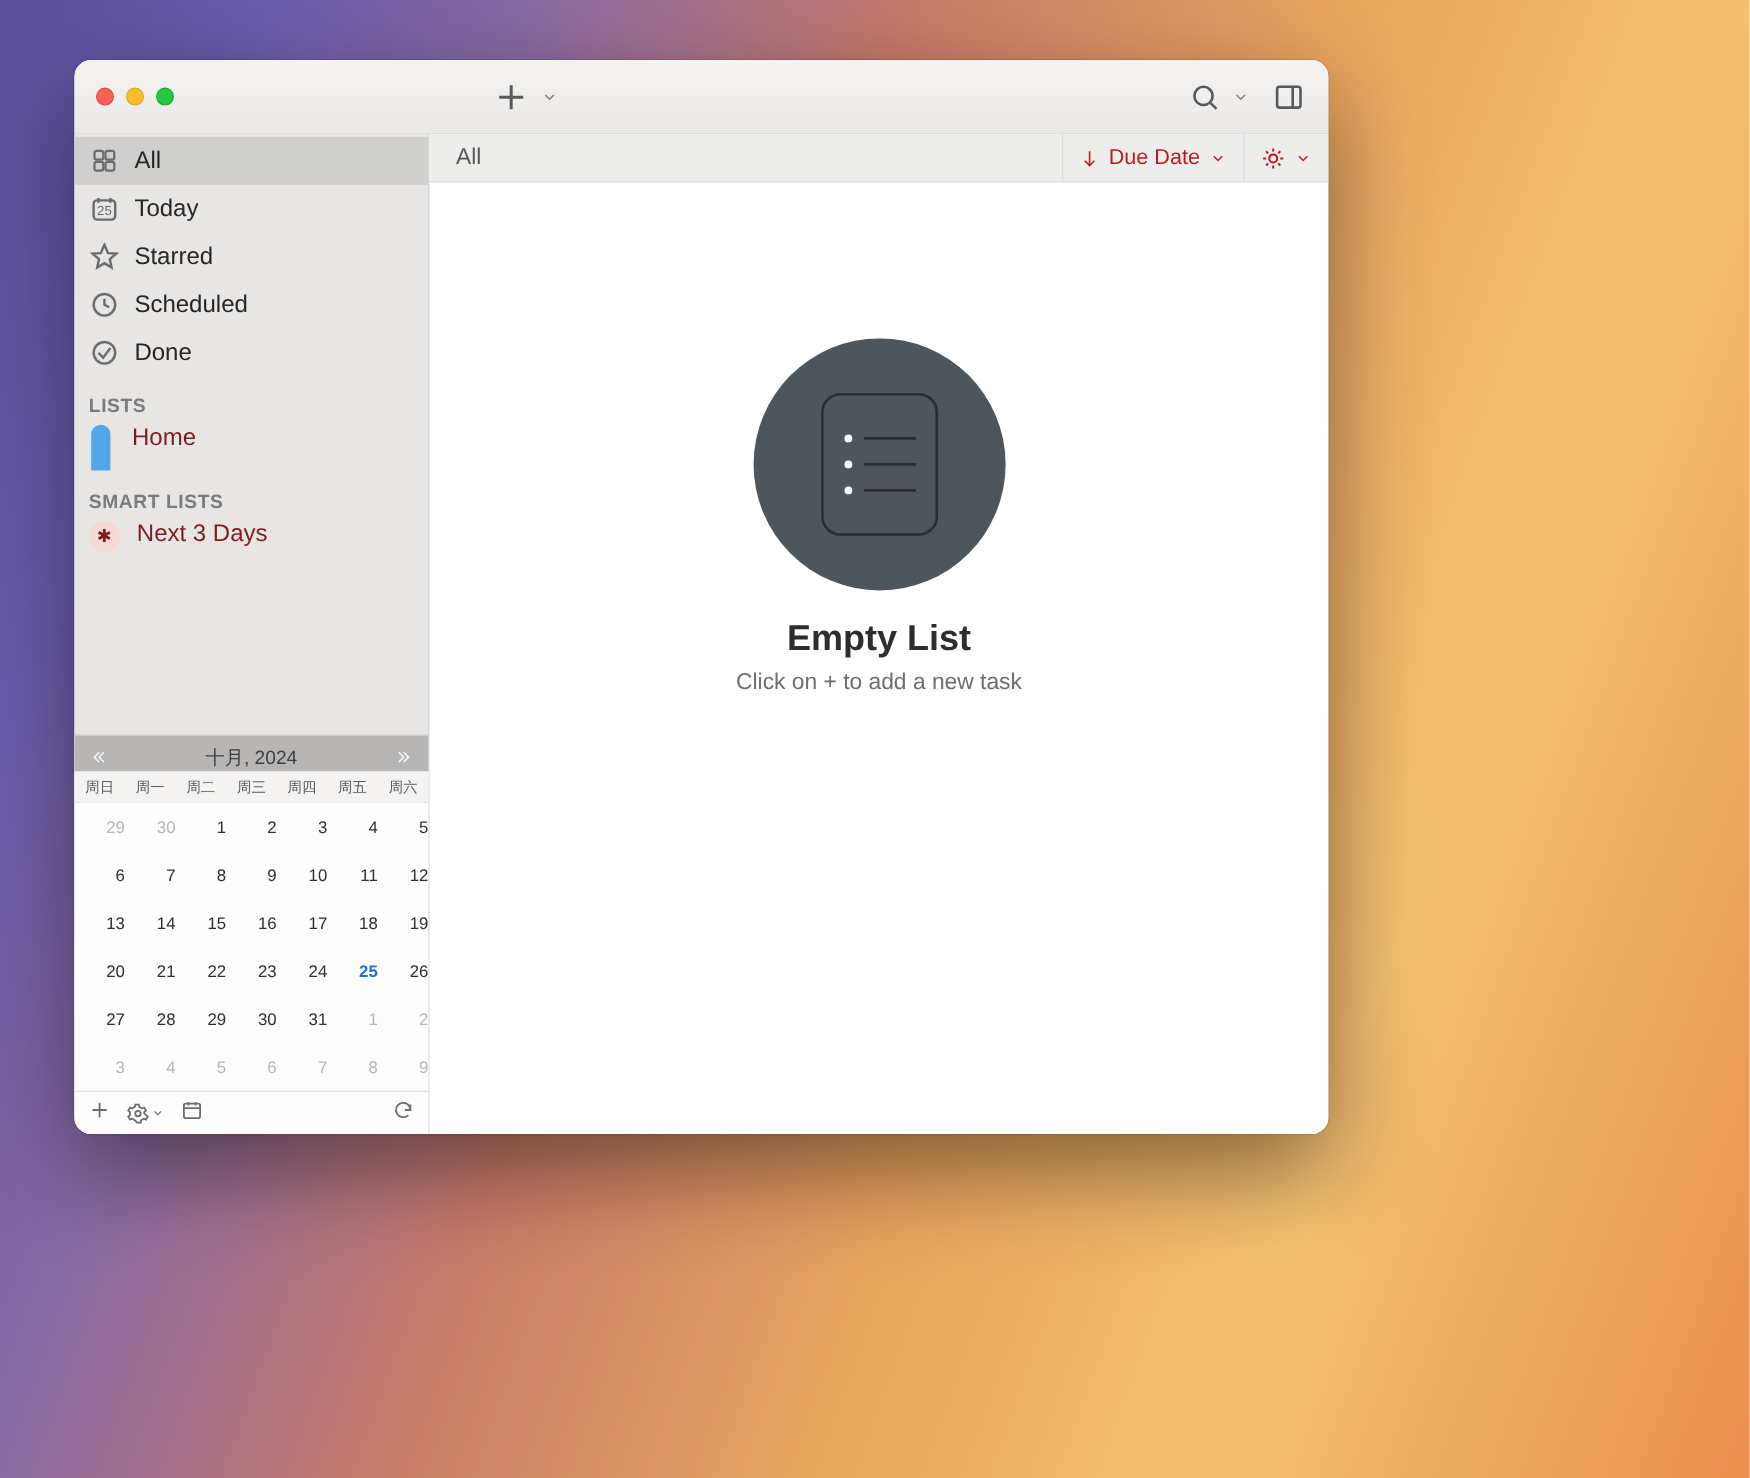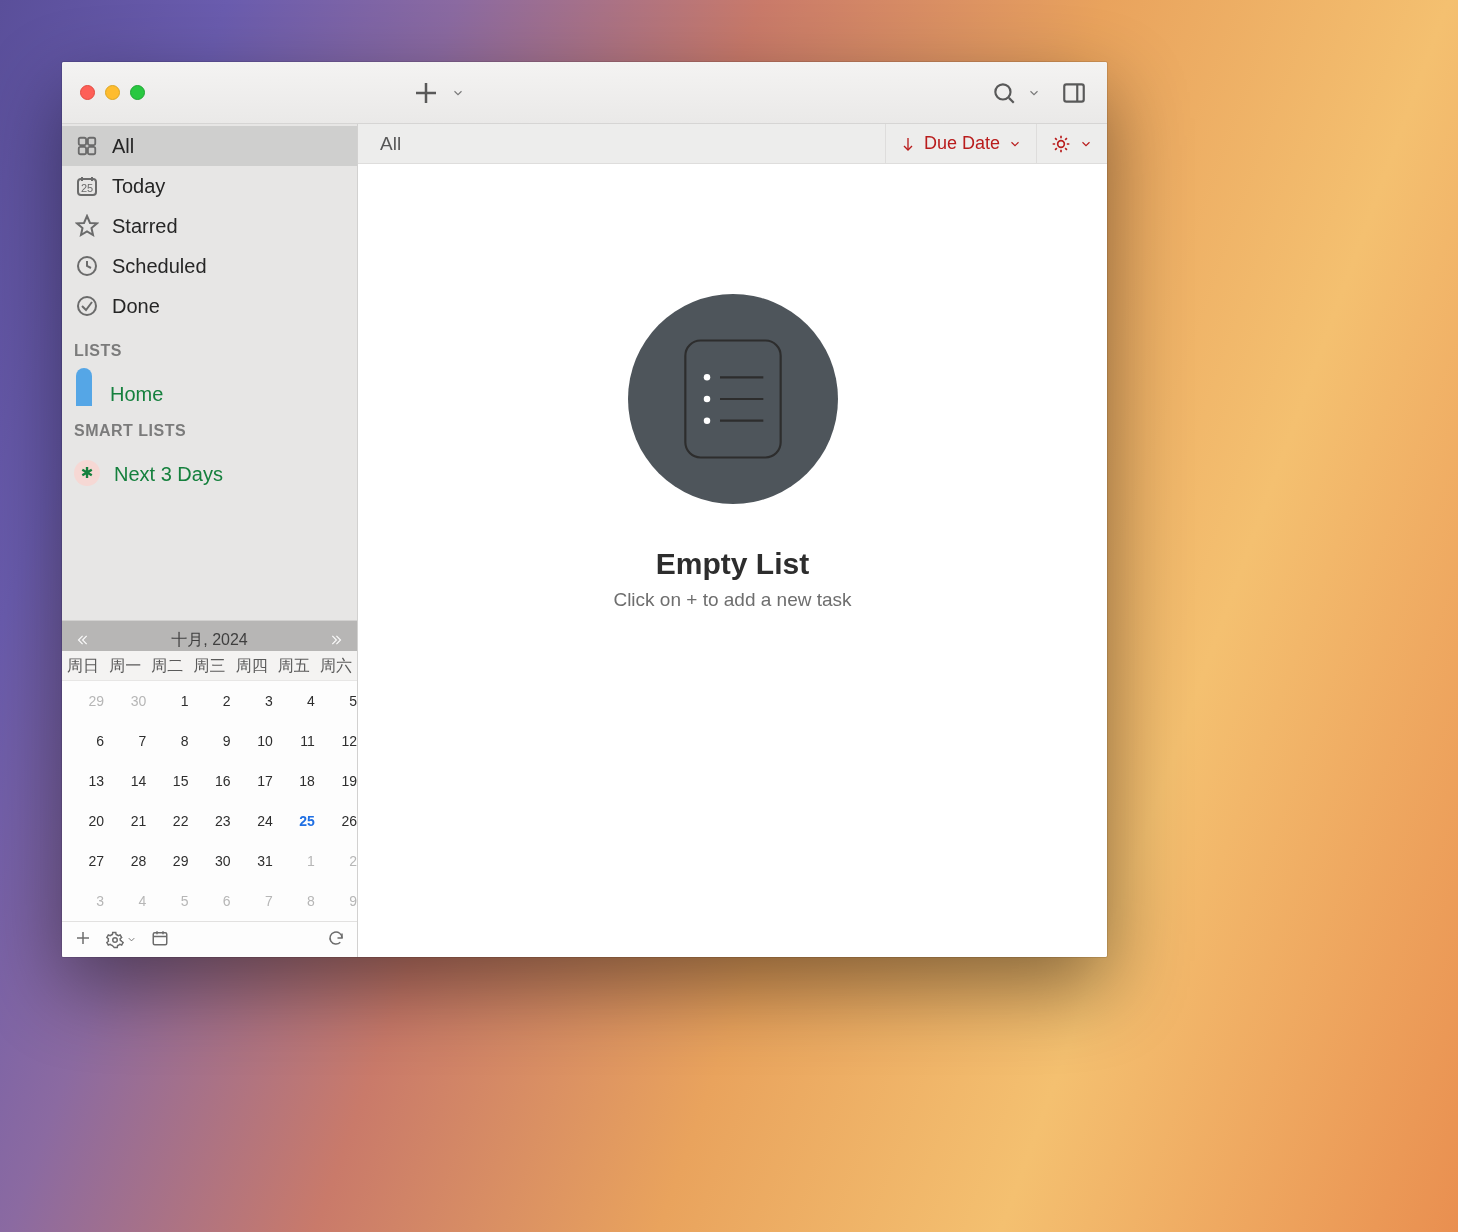--- a/index.html
+++ b/index.html
@@ -6,24 +6,24 @@
 html,body { height:100%; }
 body {
   font-family: -apple-system, "Helvetica Neue", Arial, sans-serif;
   background: linear-gradient(110deg,#5a4f9a 0%,#6a5cae 12%,#8b6aa1 24%,#c97a6a 40%,#e9a35d 58%,#f4c070 76%,#e98f50 100%);
   width:1458px; height:1232px;
   position:relative;
   overflow:hidden;
 }
 .window {
   position:absolute;
-  left:62px; top:62px;
+  left:62px; top:50px;
   width:1045px; height:895px;
   background:#ffffff;
-  border-radius:2px;
+  border-radius:14px;
   box-shadow:0 30px 80px rgba(0,0,0,0.45), 0 0 0 1px rgba(0,0,0,0.1);
   overflow:hidden;
   display:flex;
   flex-direction:column;
 }
 
 
 .titlebar {
   height:62px;
   background:linear-gradient(#f4f3f2,#eae9e8);
@@ -81,22 +81,22 @@
 .sb-header {
   font-size:16px; font-weight:600; color:#7b7b7b;
   letter-spacing:0.5px;
   padding:16px 12px 6px 12px;
 }
 .color-pill {
   width:16px; height:38px; border-radius:8px;
   margin-left:2px;
 }
 .list-row {
-  display:flex; align-items:flex-end; height:40px;
-  gap:14px; padding:0 12px; font-size:20px; color:#15803d;
+  display:flex; align-items:flex-start; height:40px;
+  gap:14px; padding:0 12px; font-size:20px; color:#7f1d1d;
 }
 .list-row .label{ padding-left:4px;}
 .pill-top{border-radius:8px 8px 0 0;}
 .pill-bot{border-radius:0 0 8px 8px;}
 .smart-ic{
   width:26px;height:26px;border-radius:50%;
   background:#f6d8d4;
   display:flex;align-items:center;justify-content:center;
   font-size:15px;
 }
@@ -111,21 +111,21 @@
   height:30px; background:#b7b6b5; color:#ffffff;
   padding:0 8px; font-size:16px;
 }
 .cal-head .nav { color:#ffffff; opacity:0.95; padding:0 4px;}
 .cal-title { color:#3f3f3f; font-weight:500;}
 .cal-grid {
   display:grid; grid-template-columns:repeat(7,1fr);
   background:#fdfdfd;
 }
 .cal-dow {
-  text-align:center; font-size:16px; color:#5a5a5a;
+  text-align:center; font-size:12px; color:#5a5a5a;
   padding:5px 0 3px 0;
   border-bottom:1px solid #e7e6e5;
   background:#f4f3f2;
 }
 .cal-cell {
   text-align:right; font-size:14px; color:#2e2e2e;
   height:40px; line-height:40px;
 }
 .cal-cell.dim{ color:#b6b6b6;}
 .cal-cell.today{ color:#1f6fe3; font-weight:700;}
@@ -162,21 +162,21 @@
   display:flex; flex-direction:column;
   align-items:center; justify-content:flex-start;
   padding-top:130px;
   color:#2d2d2d;
 }
 .empty .circle{
   width:210px;height:210px;border-radius:50%;
   background:#4e555b;
   display:flex;align-items:center;justify-content:center;
 }
-.empty h2{ font-size:30px; font-weight:600; margin-top:43px;}
+.empty h2{ font-size:30px; font-weight:600; margin-top:24px;}
 .empty p{ font-size:19px; color:#6e6e6e; margin-top:8px;}
 
 svg { stroke:currentColor; fill:none; stroke-width:2;}
 </style>
 </head>
 <body>
 
 <div class="window">
 
   <div class="titlebar">

